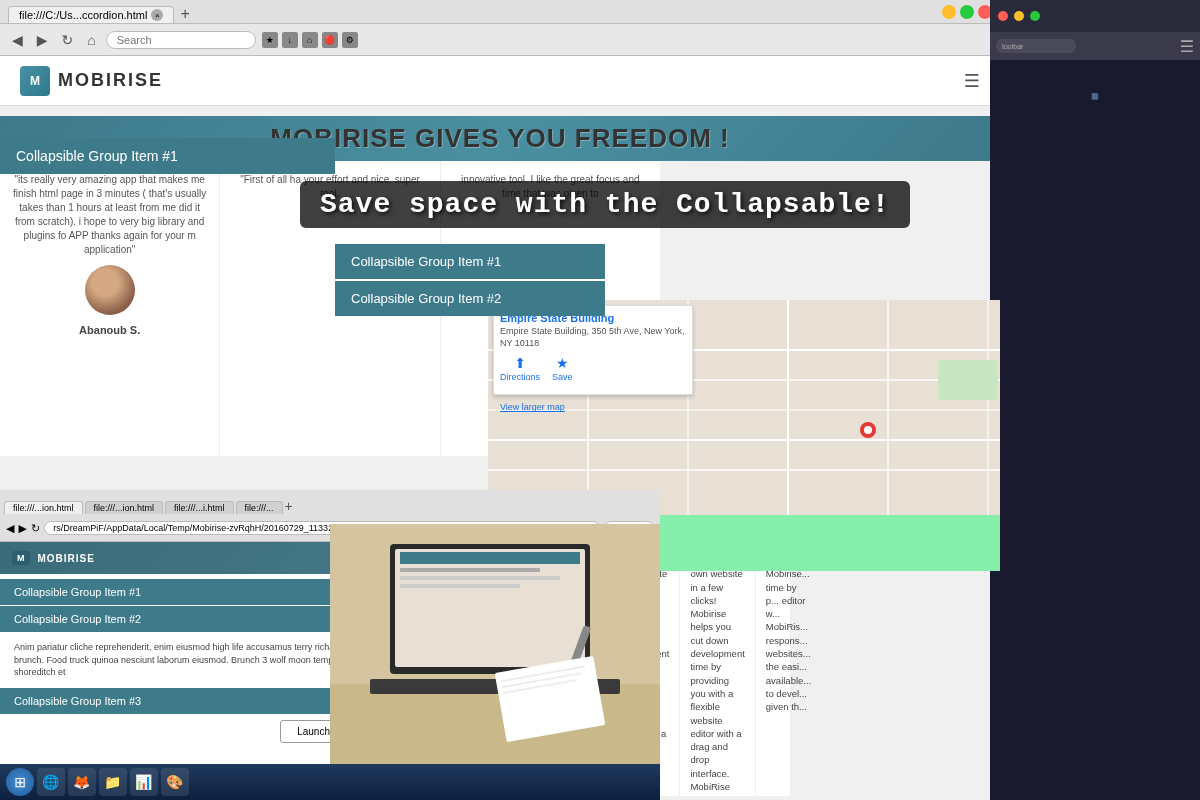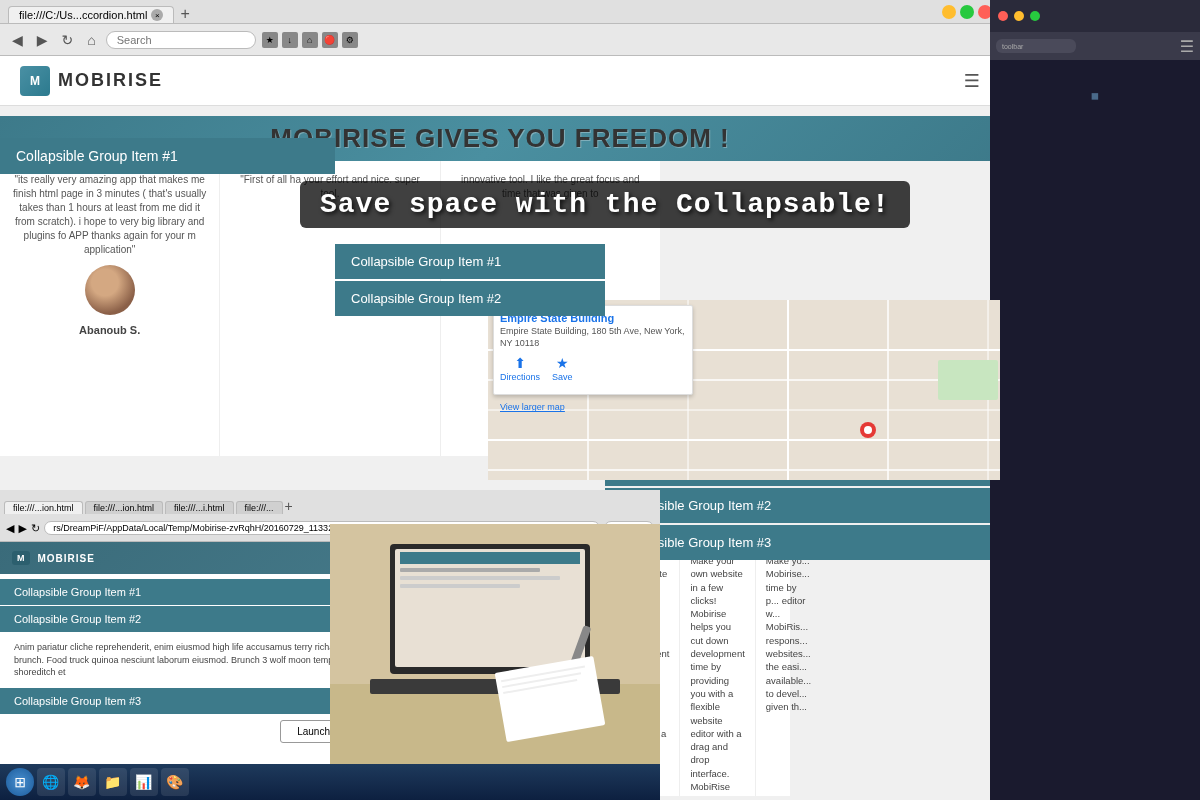--- a/index.html
+++ b/index.html
@@ -215,22 +215,22 @@
       font-size: 13px;
       font-weight: 400;
       margin-bottom: 2px;
       cursor: pointer;
     }
 
     
     .map-area {
       position: absolute;
       top: 244px; left: 488px;
-      width: 590px; height: 180px;
-      background: #a16207;
+      width: 590px; height: 271px;
+      background: #86efac;
       z-index: 10;
       overflow: hidden;
     }
     .map-info-box {
       position: absolute;
       top: 5px; left: 5px;
       width: 200px; height: 90px;
       background: white;
       border: 1px solid #ddd;
       border-radius: 2px;
@@ -544,21 +544,21 @@
 
         <rect x="450" y="60" width="60" height="40" fill="#c8e6c0" rx="2"></rect>
         <rect x="520" y="100" width="50" height="35" fill="#c8e6c0" rx="2"></rect>
 
         <circle cx="380" cy="130" r="8" fill="#e53935"></circle>
         <circle cx="380" cy="130" r="4" fill="white"></circle>
       </svg>
       
       <div class="map-info-box">
         <div class="map-title">Empire State Building</div>
-        <div class="map-address">Empire State Building, 180 5th Ave, New York, NY 10118</div>
+        <div class="map-address">Empire State Building, 350 5th Ave, New York, NY 10118</div>
         <div class="map-actions">
           <div class="map-action-btn">
             <span class="map-action-icon">⬆</span>
             <span>Directions</span>
           </div>
           <div class="map-action-btn">
             <span class="map-action-icon">★</span>
             <span>Save</span>
           </div>
         </div>

